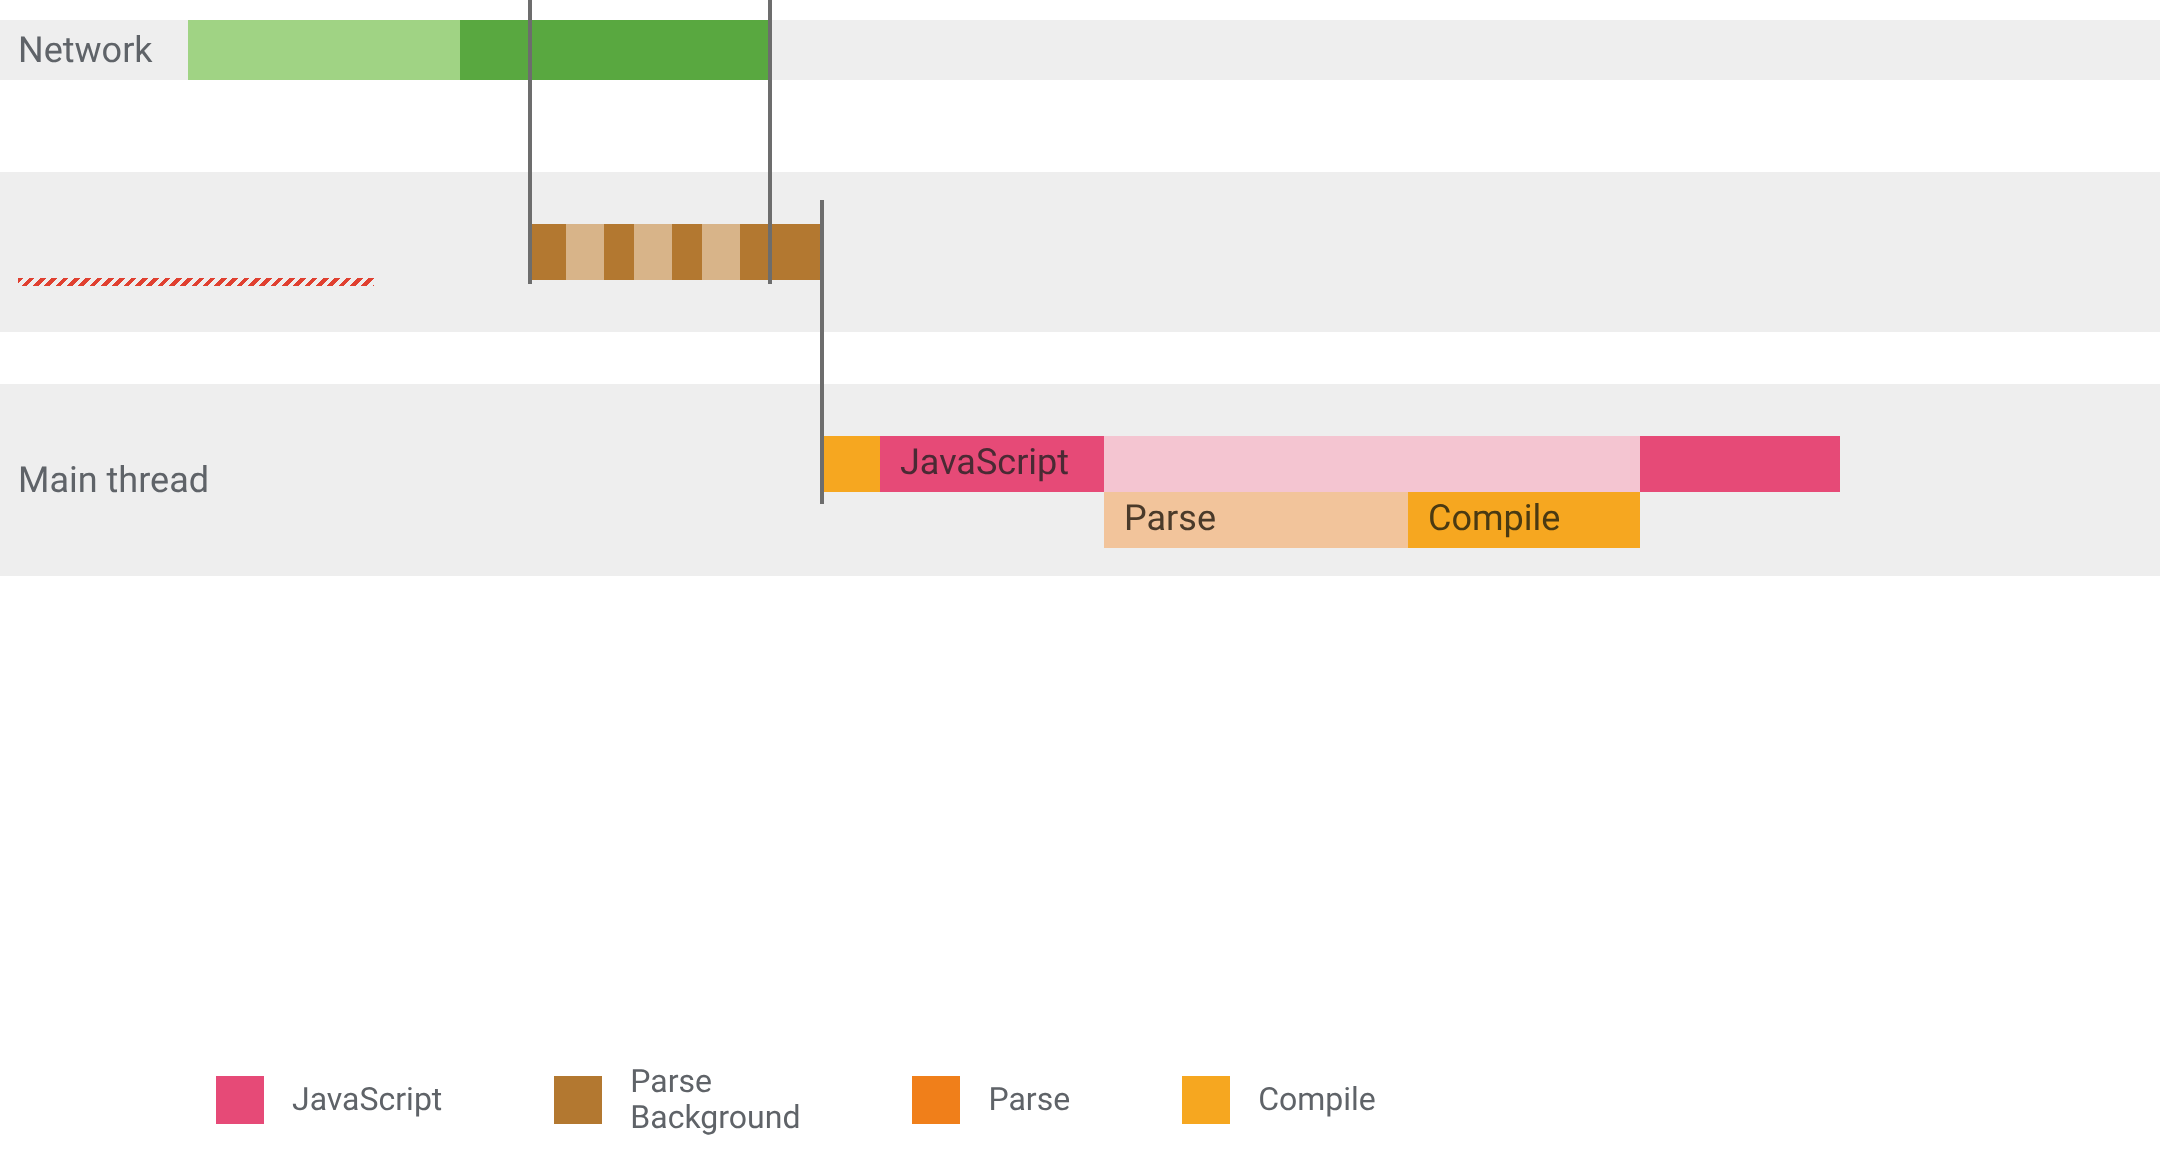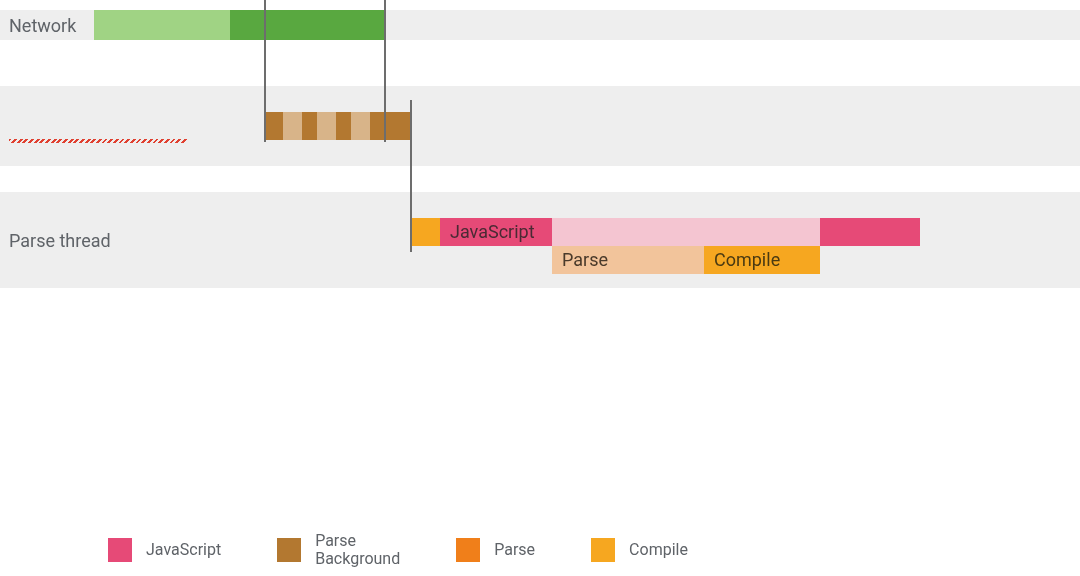--- a/index.html
+++ b/index.html
@@ -164,21 +164,21 @@
 
 <div id="row1" class="row">
   <span class="label">Network</span>
 </div>
 
 <div id="row2" class="row">
   <div class="squiggle"></div>
 </div>
 
 <div id="row3" class="row">
-  <span class="label">Parse thread</span>
+  <span class="label">Main thread</span>
 </div>
 
 <div id="net-light" class="seg"></div>
 <div id="net-dark" class="seg"></div>
 
 <div id="ss-left" class="seg"></div>
 <div class="ss-stripe" style="left:283px;"></div>
 <div class="ss-stripe" style="left:317px;"></div>
 <div class="ss-stripe" style="left:351px;"></div>
 <div id="ss-right" class="seg"></div>

